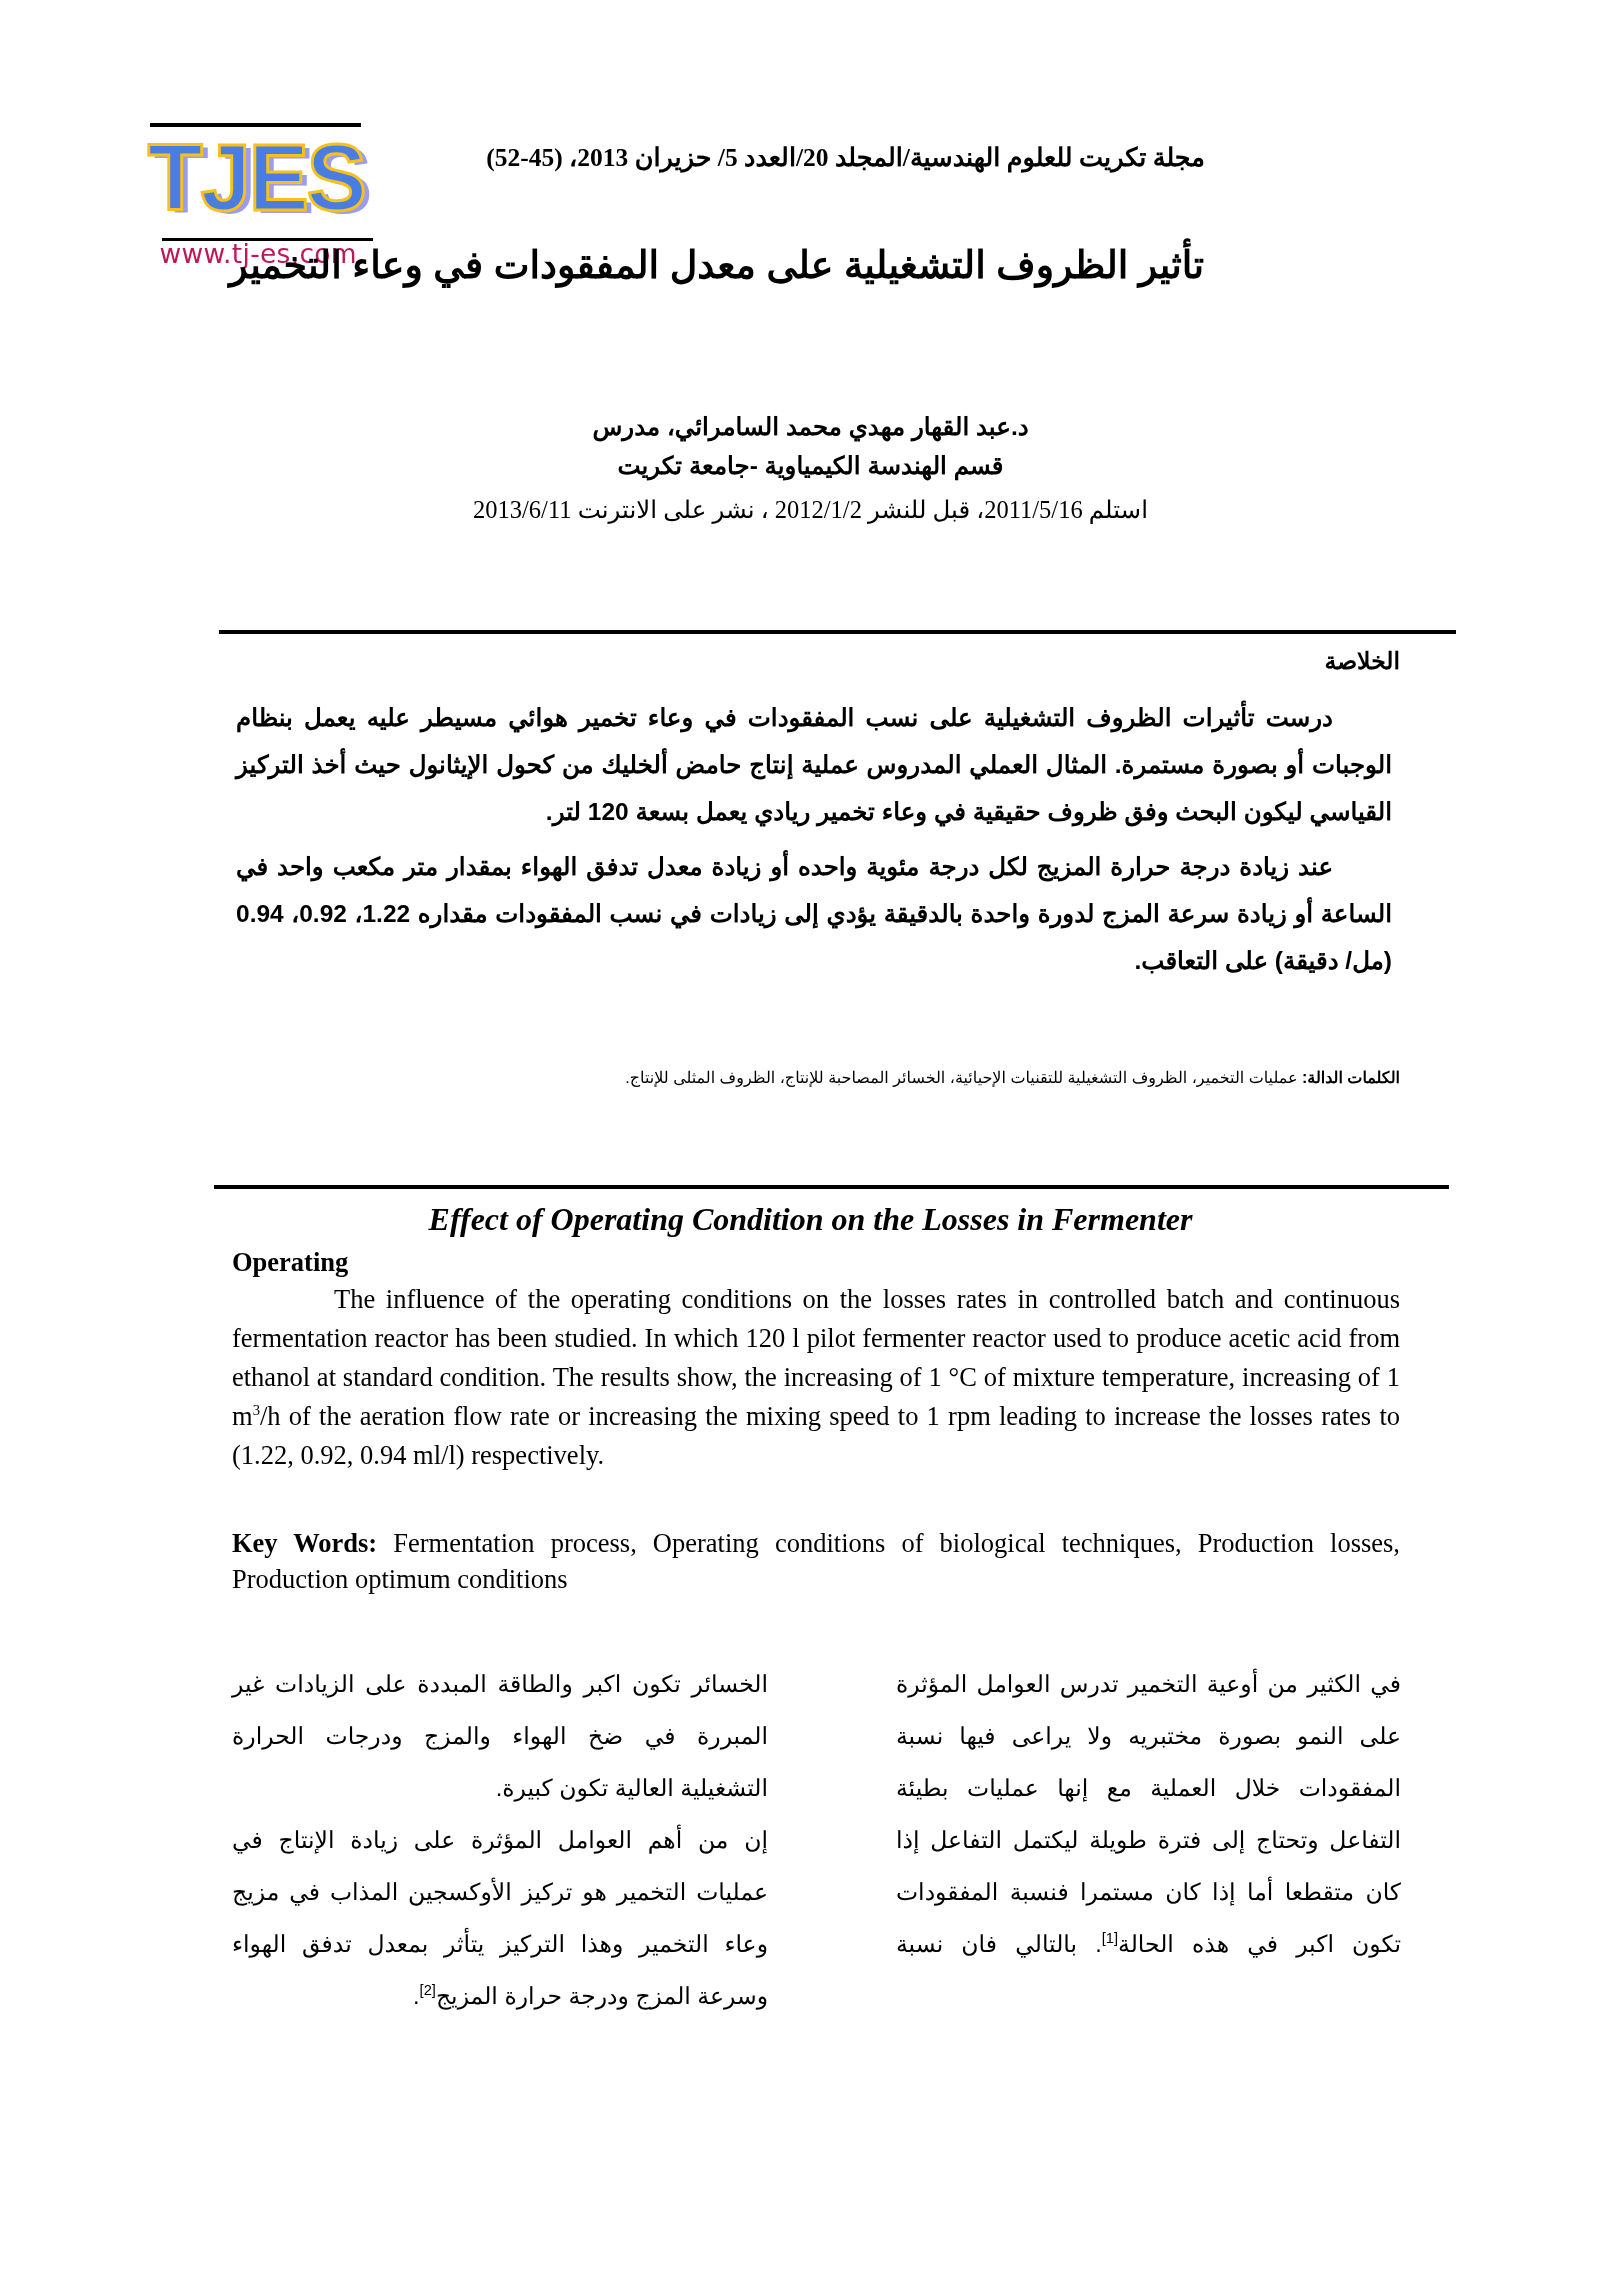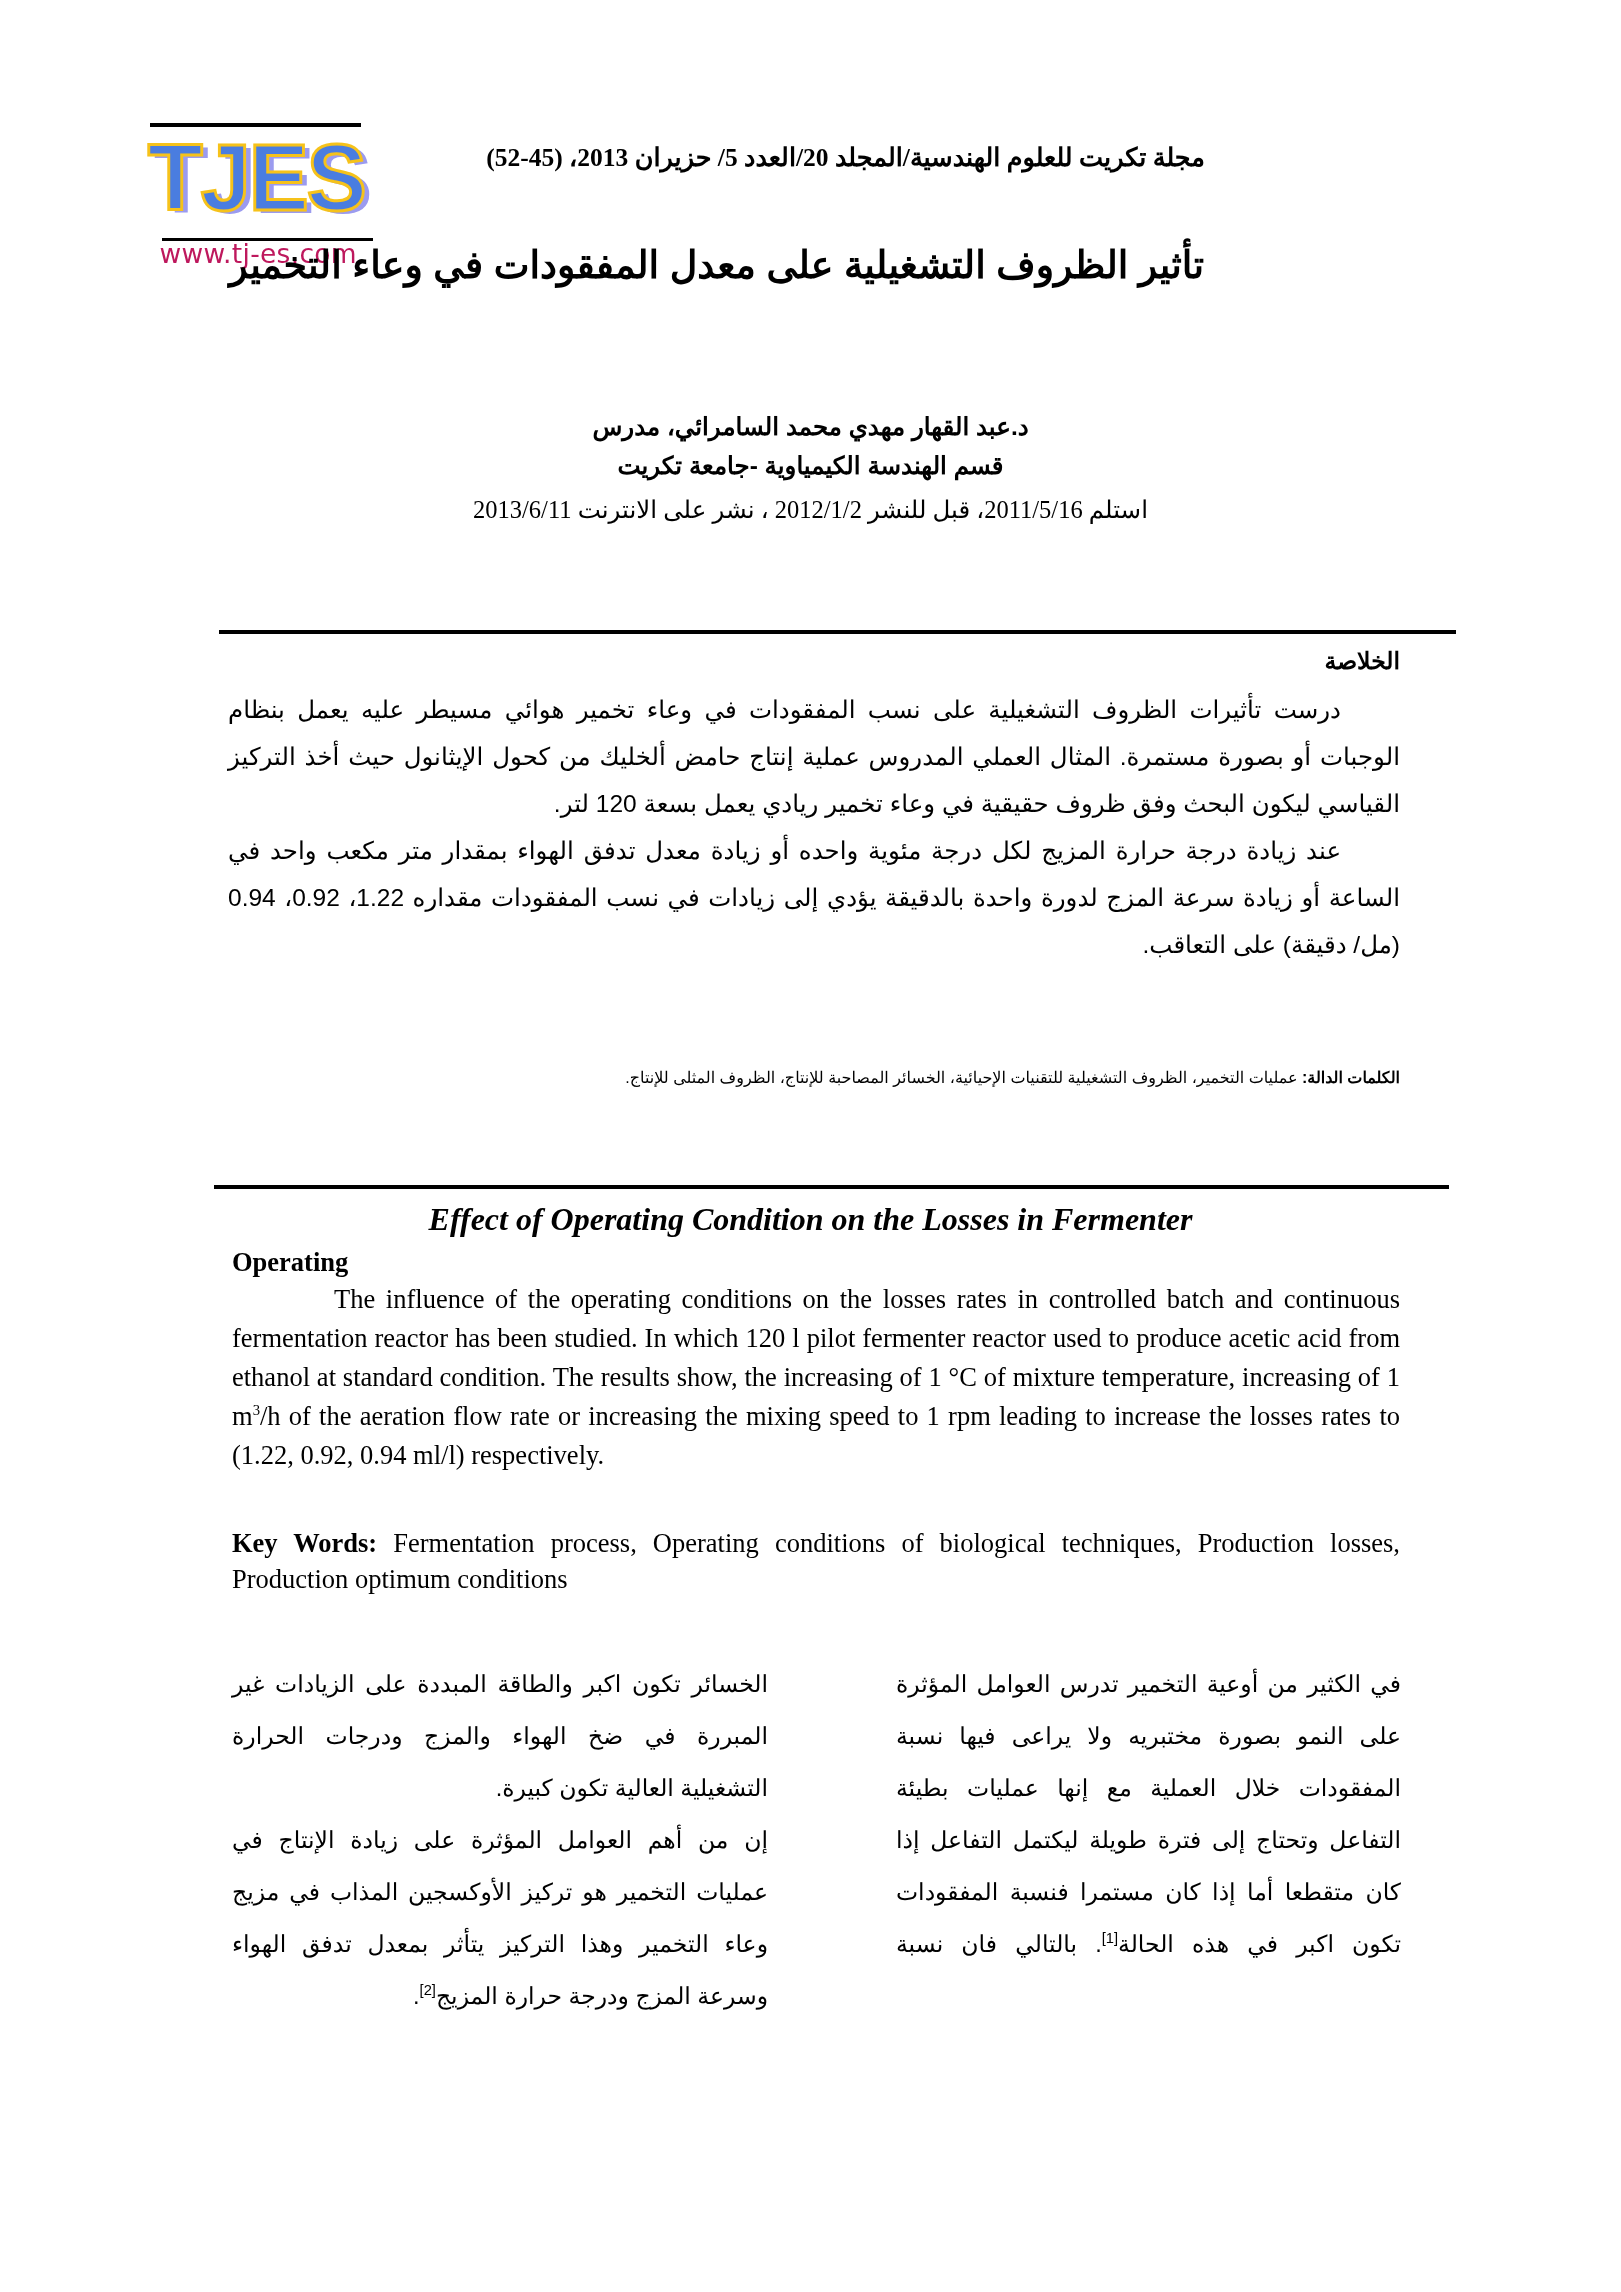--- a/index.html
+++ b/index.html
@@ -20,21 +20,21 @@
   .dept { position: absolute; left: 0; width: 1621px; top: 451px; text-align: center; font-weight: bold; font-size: 24.5px; }
   .dates { position: absolute; left: 0; width: 1621px; top: 495px; text-align: center; font-family: "Liberation Serif", serif; font-size: 24.5px; }
 
   .rule { position: absolute; background: #000; }
   .rule-1 { left: 219px; top: 630px; width: 1237px; height: 3.9px; }
   .rule-2 { left: 214px; top: 1185px; width: 1235px; height: 3.9px; }
 
   
   .ar-heading { position: absolute; right: 221px; top: 647px; font-weight: bold; font-size: 23.5px; }
   .ar-abstract { position: absolute; left: 228px; width: 1172px; top: 686px; font-size: 24.5px; line-height: 47px; text-align: justify; }
-  .ar-abstract p { margin: 0; text-indent: 59px; text-align-last: right; }
+  .ar-abstract p { margin: 8px; text-indent: 59px; text-align-last: right; font-weight: bold; }
   .ar-keywords { position: absolute; left: 277px; width: 1123px; top: 1054px; font-size: 16px; line-height: 47px; text-align: justify; }
   .ar-keywords b { font-weight: bold; }
 
   
   .en-title { position: absolute; left: 0; width: 1621px; top: 1201px; text-align: center; font-family: "Liberation Serif", serif; font-style: italic; font-weight: bold; font-size: 32px; }
   .en-abstract-heading { position: absolute; left: 232px; top: 1247px; font-family: "Liberation Serif", serif; font-weight: bold; font-size: 26.5px; }
   .en-abstract { position: absolute; left: 232px; width: 1168px; top: 1280px; font-family: "Liberation Serif", serif; font-size: 26.5px; line-height: 39px; text-align: justify; }
   .en-abstract p { margin: 0; text-indent: 102px; }
   .en-keywords { position: absolute; left: 232px; width: 1168px; top: 1525px; font-family: "Liberation Serif", serif; font-size: 26.5px; line-height: 36px; text-align: justify; }
   .en-keywords b { font-weight: bold; }

